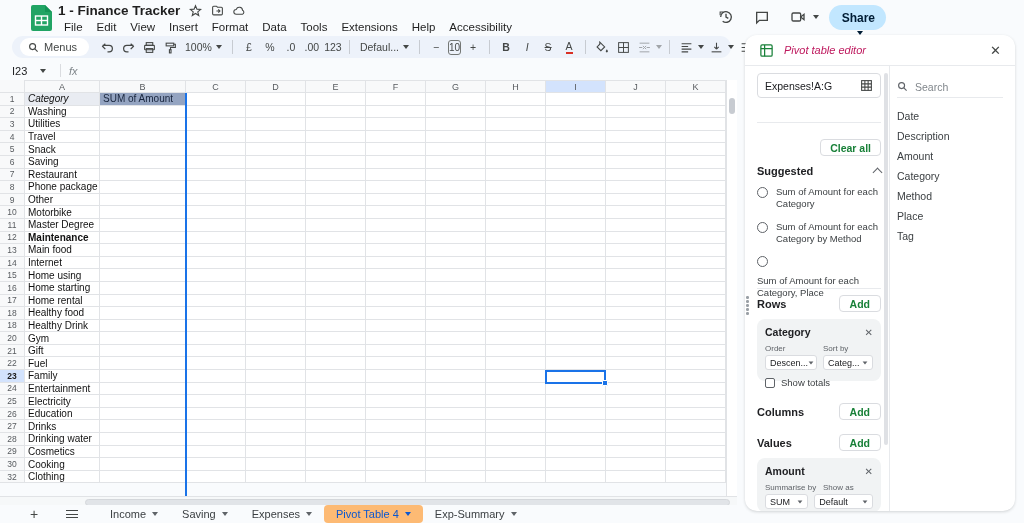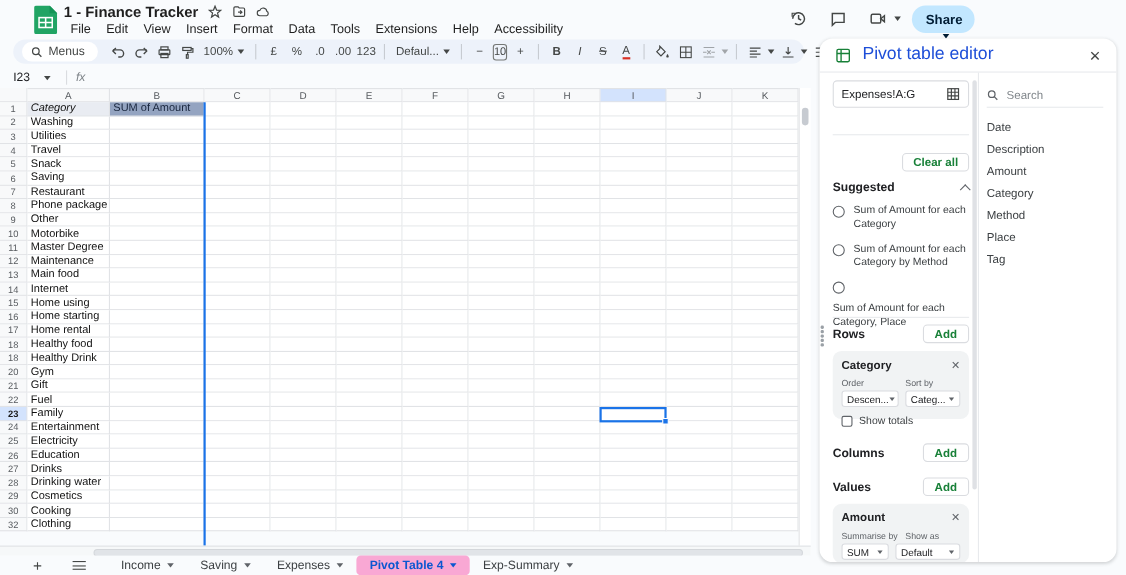--- a/index.html
+++ b/index.html
@@ -69,27 +69,27 @@
   
   .tabbar { position:absolute; left:0; top:505px; width:1024px; height:18px; background:#f9fbfd; display:flex; align-items:center; }
   .tab-plus, .tab-menu { width:24px; height:16px; display:flex; align-items:center; justify-content:center; color:#444746; cursor:pointer; }
   .tab-plus { margin-left:22px; font-size:14px; }
   .tab-menu { margin:0 14px; }
   .tab-menu .bar { width:12px; height:8px; border-top:1.5px solid #444746; border-bottom:1.5px solid #444746; position:relative; }
   .tab-menu .bar::after { content:""; position:absolute; left:0; top:2.5px; width:12px; height:1.5px; background:#444746; }
   .tabs { display:flex; align-items:center; height:18px; }
   .tab { display:flex; align-items:center; gap:6px; padding:0 12px; height:18px; font-size:11px; font-weight:500; color:#3c4043; cursor:pointer; }
   .tab .caret { border-top-color:#5f6368; }
-  .tab.active { background:#f9a8d4; border-radius:4px; color:#0b57d0; font-weight:700; }
+  .tab.active { background:#fdba74; border-radius:4px; color:#0b57d0; font-weight:400; }
   .tab.active .caret { border-top-color:#0b57d0; }
 
   
   .panel { position:absolute; left:745px; top:35px; width:270px; height:476px; background:#fff; border-radius:12px; box-shadow:0 1px 3px rgba(60,64,67,.2); overflow:hidden; }
   .panel-hdr { position:absolute; left:0; top:0; width:100%; height:31px; display:flex; align-items:center; padding:0 14px; gap:10px; border-bottom:1px solid #e8eaed; }
-  .panel-hdr .title { font-size:16px; font-weight:500; color:#1d4ed8; flex:1; }
+  .panel-hdr .title { font-size:11px; font-weight:500; color:#be185d; flex:1;font-style:italic; }
   .panel-close { font-size:13px; color:#444746; cursor:pointer; line-height:1; }
   .panel-close::before { content:"\2715"; }
   .p-left { position:absolute; left:12px; top:31px; width:124px; height:445px; }
   .col-divider { position:absolute; left:144px; top:31px; width:1px; height:445px; background:#e8eaed; }
   .p-scroll { position:absolute; left:139px; top:38px; width:4px; height:372px; background:#dfe1e5; border-radius:2px; cursor:pointer; }
   .range-box { position:absolute; left:0; top:7px; width:124px; height:25px; border:1px solid #dadce0; border-radius:4px; display:flex; align-items:center; padding:0 7px; gap:4px; cursor:text; }
   .range-box .val { font-size:10.5px; color:#202124; flex:1; white-space:nowrap; overflow:hidden; }
   .range-box svg { width:13px; height:13px; flex:none; }
   .p-div { position:absolute; left:0; width:124px; height:1px; background:#e8eaed; }
   .clear-all { position:absolute; right:0; top:73px; border:1px solid #dadce0; border-radius:4px; height:17px; padding:0 9px; display:flex; align-items:center; font-size:10.5px; font-weight:700; color:#188038; background:#fff; cursor:pointer; }
@@ -501,21 +501,21 @@
         <div class="cell" style="width: 60px;"></div>
         <div class="cell" style="width: 60px;"></div>
         <div class="cell" style="width: 60px;"></div>
         <div class="cell" style="width: 60px;"></div>
         <div class="cell" style="width: 60px;"></div>
         <div class="cell" style="width: 60px;"></div>
         <div class="cell" style="width: 60px;"></div>
       </div>
       <div class="grow">
         <div class="rowhdr">12</div>
-        <div class="cell" style="width: 75px;">Maintenance</div>
+        <div class="cell" style="width: 75px; font-weight: bold;">Maintenance</div>
         <div class="cell" style="width: 86px;"></div>
         <div class="cell" style="width: 60px;"></div>
         <div class="cell" style="width: 60px;"></div>
         <div class="cell" style="width: 60px;"></div>
         <div class="cell" style="width: 60px;"></div>
         <div class="cell" style="width: 60px;"></div>
         <div class="cell" style="width: 60px;"></div>
         <div class="cell" style="width: 60px;"></div>
         <div class="cell" style="width: 60px;"></div>
         <div class="cell" style="width: 60px;"></div>

